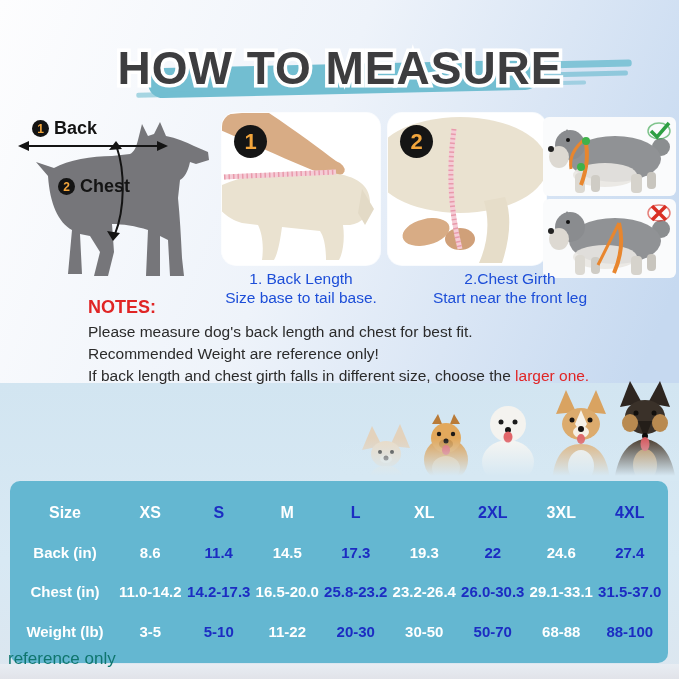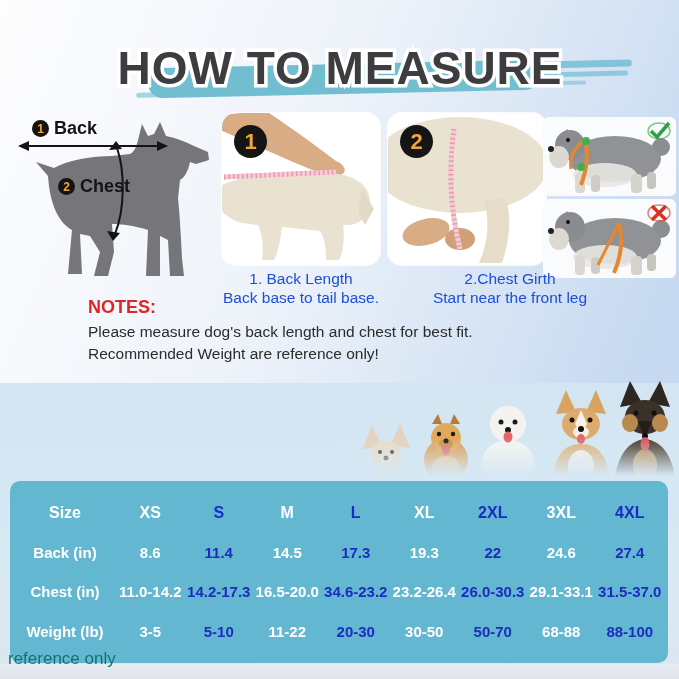--- a/index.html
+++ b/index.html
@@ -191,31 +191,32 @@
       <path d="M76,24 C66,44 60,56 55,66" stroke="#e8862e" stroke-width="3" fill="none"></path>
     </svg>
     <svg class="mark" width="24" height="20">
       <ellipse cx="12" cy="10" rx="11" ry="8" fill="none" stroke="#d93025" stroke-width="1.5" opacity="0.6"></ellipse>
       <path d="M5,3 L19,17 M19,3 L5,17" stroke="#d93025" stroke-width="3.5" fill="none"></path>
     </svg>
   </div>
 
   <div class="caption" id="cap1">
     <div>1. Back Length</div>
-    <div>Back base to tail base.</div>
+    <div>Size base to tail base.</div>
   </div>
   <div class="caption" id="cap2">
     <div>2.Chest Girth</div>
     <div>Start near the front leg</div>
   </div>
 
   <div id="notes">
     <div class="heading">NOTES:</div>
     <div class="nline">Please measure dog's back length and chest for best fit.</div>
     <div class="nline">Recommended Weight are reference only!</div>
+    <div class="nline"><span>If back length and chest girth falls in different size, choose the </span><span class="hl">larger one.</span></div>
   </div>
 
   <svg class="breed" style="left:356px;top:424px" width="60" height="58">
     <polygon points="6,26 16,2 26,22" fill="#e3d2bc"></polygon>
       <polygon points="34,22 44,0 54,24" fill="#e3d2bc"></polygon>
     <ellipse cx="30" cy="30" rx="15" ry="13" fill="#eadbc6"></ellipse>
     <path d="M12,58 C14,46 20,42 30,42 C40,42 46,46 48,58 Z" fill="#efe6d6"></path>
     <circle cx="24" cy="28" r="2" fill="#2a2520"></circle>
       <circle cx="36" cy="28" r="2" fill="#2a2520"></circle>
     <ellipse cx="30" cy="35" rx="6" ry="4" fill="#f3ead9"></ellipse>
@@ -288,21 +289,21 @@
     <div class="cell blue">17.3</div>
     <div class="cell">19.3</div>
     <div class="cell blue">22</div>
     <div class="cell">24.6</div>
     <div class="cell blue">27.4</div>
 
     <div class="cell">Chest  (in)</div>
     <div class="cell">11.0-14.2</div>
     <div class="cell blue">14.2-17.3</div>
     <div class="cell">16.5-20.0</div>
-    <div class="cell blue">34.6-23.2</div>
+    <div class="cell blue">25.8-23.2</div>
     <div class="cell">23.2-26.4</div>
     <div class="cell blue">26.0-30.3</div>
     <div class="cell">29.1-33.1</div>
     <div class="cell blue">31.5-37.0</div>
 
     <div class="cell">Weight  (lb)</div>
     <div class="cell">3-5</div>
     <div class="cell blue">5-10</div>
     <div class="cell">11-22</div>
     <div class="cell blue">20-30</div>

